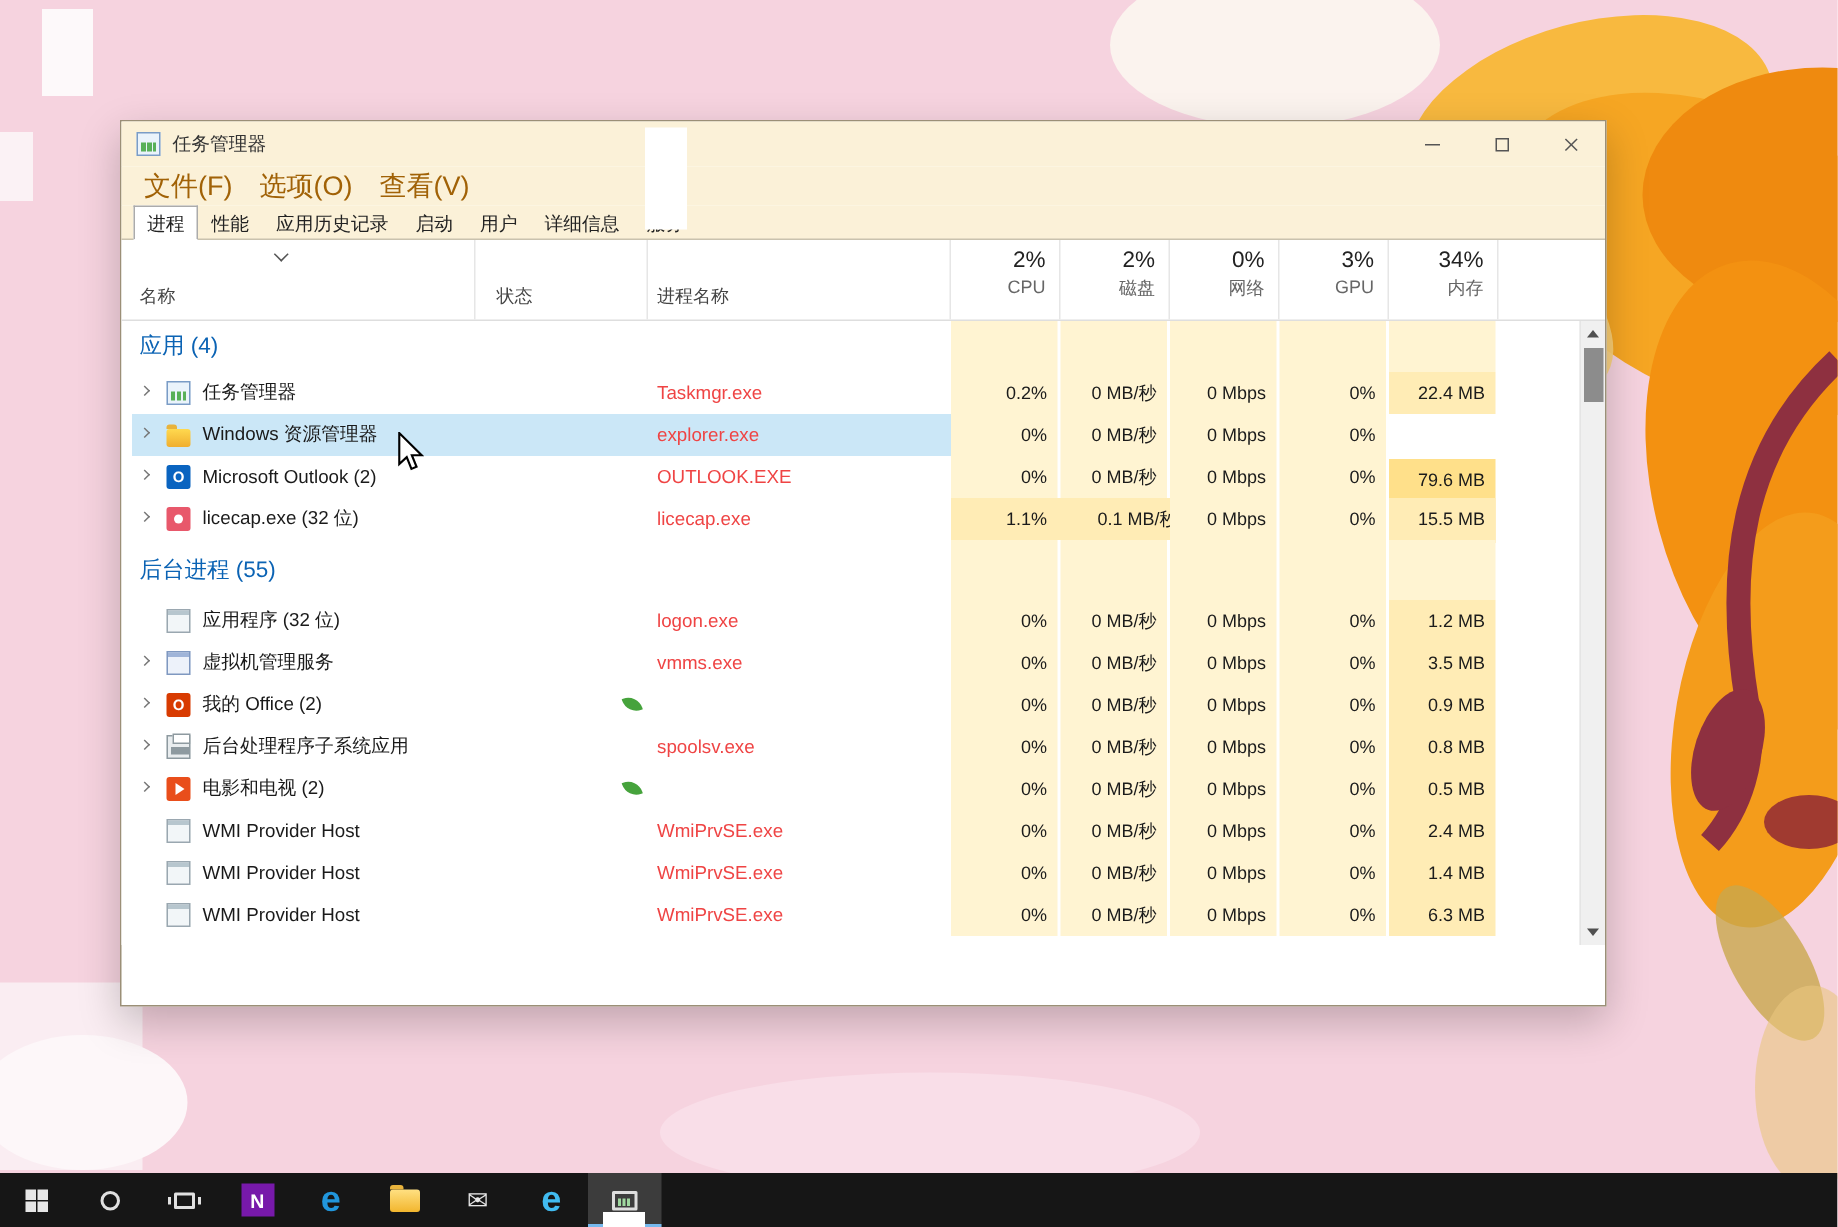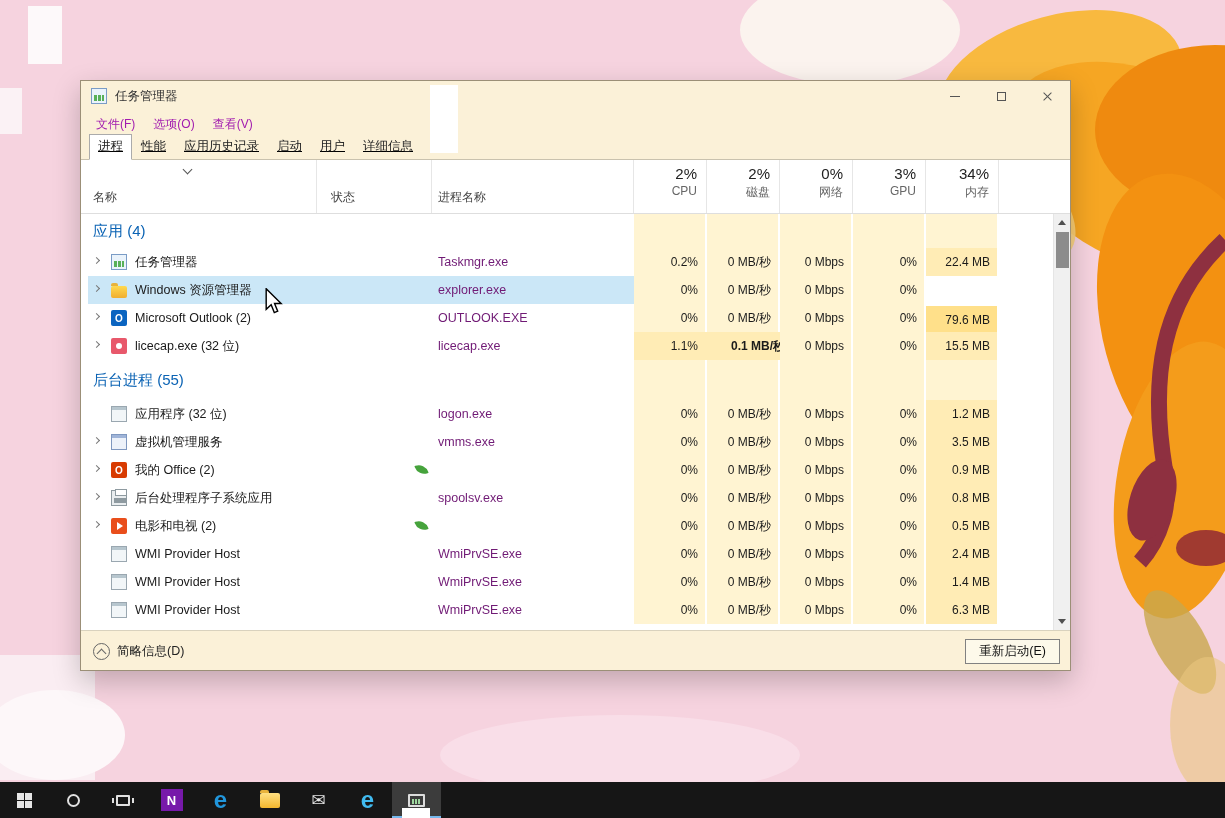--- a/index.html
+++ b/index.html
@@ -21,44 +21,44 @@
   .title-text{margin-left:8px;font-size:12.5px;color:#333;}
   .win-controls{margin-left:auto;display:flex;height:30px;}
   .win-btn{width:46px;height:30px;display:flex;align-items:center;justify-content:center;}
   .gl-min{width:10px;height:1px;background:#555;}
   .gl-max{width:9px;height:9px;border:1px solid #555;}
   .gl-close{position:relative;width:11px;height:11px;}
   .gl-close::before,.gl-close::after{content:"";position:absolute;left:5px;top:0;width:1px;height:11px;background:#555;}
   .gl-close::before{transform:rotate(45deg);} .gl-close::after{transform:rotate(-45deg);}
 
   .menubar{height:26px;background:var(--chrome);display:flex;align-items:center;padding-left:6px;}
-  .menu-item{padding:4px 9px;font-size:12px;color:#a21caf;}
-
-  .tabstrip{height:23px;background:var(--chrome);display:flex;align-items:flex-end;padding-left:8px;position:relative;text-decoration:underline;}
+  .menu-item{padding:4px 9px;font-size:18px;color:#a16207;}
+
+  .tabstrip{height:23px;background:var(--chrome);display:flex;padding-left:8px;position:relative;}
   .tabstrip::after{content:"";position:absolute;left:0;right:0;bottom:0;height:1px;background:#C9C2AE;}
   .tab{font-size:12.5px;padding:3px 8px 4px;border:1px solid transparent;color:#222;position:relative;z-index:1;white-space:nowrap;}
   .tab.active{background:#fff;border-color:#ABABAB;border-bottom-color:#fff;}
 
   .thead{position:absolute;top:79px;left:0;right:0;height:54px;background:#fff;border-bottom:1px solid #DEDEDE;}
   .col-label{position:absolute;bottom:7px;font-size:12px;color:#444;}
   .sort-chev{position:absolute;left:103px;top:6px;width:7px;height:7px;border-right:1px solid #555;border-bottom:1px solid #555;transform:rotate(45deg);}
   .metric-head{position:absolute;top:0;bottom:0;text-align:right;padding:5px 8px 0 0;}
   .metric-pct{display:block;font-size:15px;color:#222;}
   .metric-label{display:block;font-size:12px;color:#666;margin-top:2px;}
   .vline{position:absolute;top:0;width:1px;background:#E6E6E6;height:100%;}
 
   .tbody{position:absolute;top:133px;bottom:40px;left:0;right:0;background:#fff;overflow:hidden;}
   .trow{position:absolute;left:0;width:974px;}
   .selbg{position:absolute;left:7px;width:546px;top:0;height:100%;background:var(--sel);}
   .glabel{position:absolute;left:12px;top:50%;transform:translateY(-50%);font-size:15px;color:var(--blue);white-space:nowrap;}
   .chev{position:absolute;left:13px;top:50%;margin-top:-4px;width:5px;height:5px;border-top:1px solid #777;border-right:1px solid #777;transform:rotate(45deg);}
   .fico{width:16px;height:16px;display:flex;align-items:center;justify-content:center;font-size:10px;}
   .trow .fico{position:absolute;left:30px;top:50%;transform:translateY(-50%);}
   .rlabel{position:absolute;left:54px;top:50%;transform:translateY(-50%);font-size:12.5px;color:#1a1a1a;white-space:nowrap;}
-  .pname{position:absolute;left:357px;top:50%;transform:translateY(-50%);font-size:12.5px;color:#701a75;white-space:nowrap;}
+  .pname{position:absolute;left:357px;top:50%;transform:translateY(-50%);font-size:12.5px;color:#ef4444;white-space:nowrap;}
   .leaf{position:absolute;left:335px;top:50%;margin-top:-6px;width:11px;height:11px;background:#46A33C;border-radius:0 10px 0 10px;transform:rotate(-20deg);}
   .hcell{position:absolute;top:0;height:100%;font-size:12px;color:#1b1b1b;display:flex;align-items:center;justify-content:flex-end;padding-right:7px;white-space:nowrap;} .h1{background:var(--h1);} .h2{background:var(--h2);} .h3{background:var(--h3);margin-top:30px;}
 
   
   .i-taskmgr{background:#EAF3FB;border:1px solid #7A9CC6;position:relative;}
   .i-taskmgr::after{content:"";position:absolute;left:2px;bottom:2px;width:10px;height:6px;
     background:linear-gradient(90deg,#58B058 0 3px,transparent 3px 4px,#58B058 4px 7px,transparent 7px 8px,#58B058 8px 10px);}
   .i-explorer{background:linear-gradient(#FFD94F,#F0AE2F);border-radius:2px;height:12px!important;margin-top:2px;position:relative;}
   .i-explorer::before{content:"";position:absolute;top:-3px;left:0;width:7px;height:3px;background:#E8B33C;border-radius:2px 2px 0 0;}
   .i-outlook{background:#0A64C0;border-radius:2px;color:#fff;font-weight:bold;}
@@ -246,21 +246,21 @@
           <div class="hcell h1" style="left: 699px; width: 71px;">0 Mbps</div>
           <div class="hcell h1" style="left: 772px; width: 71px;">0%</div>
           <div class="hcell h3" style="left: 845px; width: 71px;">103.6 MB</div>
         </div>
         <div class="trow process" style="top: 118px; height: 28px;">
           <div class="chev"></div>
           <div class="fico i-licecap"></div>
           <div class="rlabel">licecap.exe (32 位)</div>
           <div class="pname">licecap.exe</div>
           <div class="hcell h2" style="left: 553px; width: 71px;">1.1%</div>
-          <div class="hcell h2" style="left: 622px; width: 89px; font-weight: bold;">0.1 MB/秒</div>
+          <div class="hcell h2" style="left: 622px; width: 89px;">0.1 MB/秒</div>
           <div class="hcell h1" style="left: 699px; width: 71px;">0 Mbps</div>
           <div class="hcell h1" style="left: 772px; width: 71px;">0%</div>
           <div class="hcell h2" style="left: 845px; width: 71px;">15.5 MB</div>
         </div>
         <div class="trow group" style="top: 146px; height: 40px;">
           <div class="glabel">后台进程 (55)</div>
           <div class="hcell h1" style="left: 553px; width: 71px;"></div>
           <div class="hcell h1" style="left: 626px; width: 71px;"></div>
           <div class="hcell h1" style="left: 699px; width: 71px;"></div>
           <div class="hcell h1" style="left: 772px; width: 71px;"></div>
@@ -355,27 +355,20 @@
     <div class="scroll">
       <div class="sarrow up">
           <div class="tri-up"></div>
         </div>
       <div class="sthumb"></div>
       <div class="sarrow down">
           <div class="tri-down"></div>
         </div>
     </div>
 
-    <div class="footer">
-      <div class="toggle">
-        <span class="toggle-circle"></span>
-        <span>简略信息(D)</span>
-      </div>
-      <div class="restart-btn">重新启动(E)</div>
-    </div>
   </div>
 
   <div class="abs artifact" style="left:430px;top:85px;width:28px;height:68px"></div>
   <div class="abs artifact" style="left:402px;top:808px;width:28px;height:10px;z-index:5"></div>
 
   <div class="taskbar">
       <div class="tb-item">
         <div class="g-start"></div>
       </div>
       <div class="tb-item">

